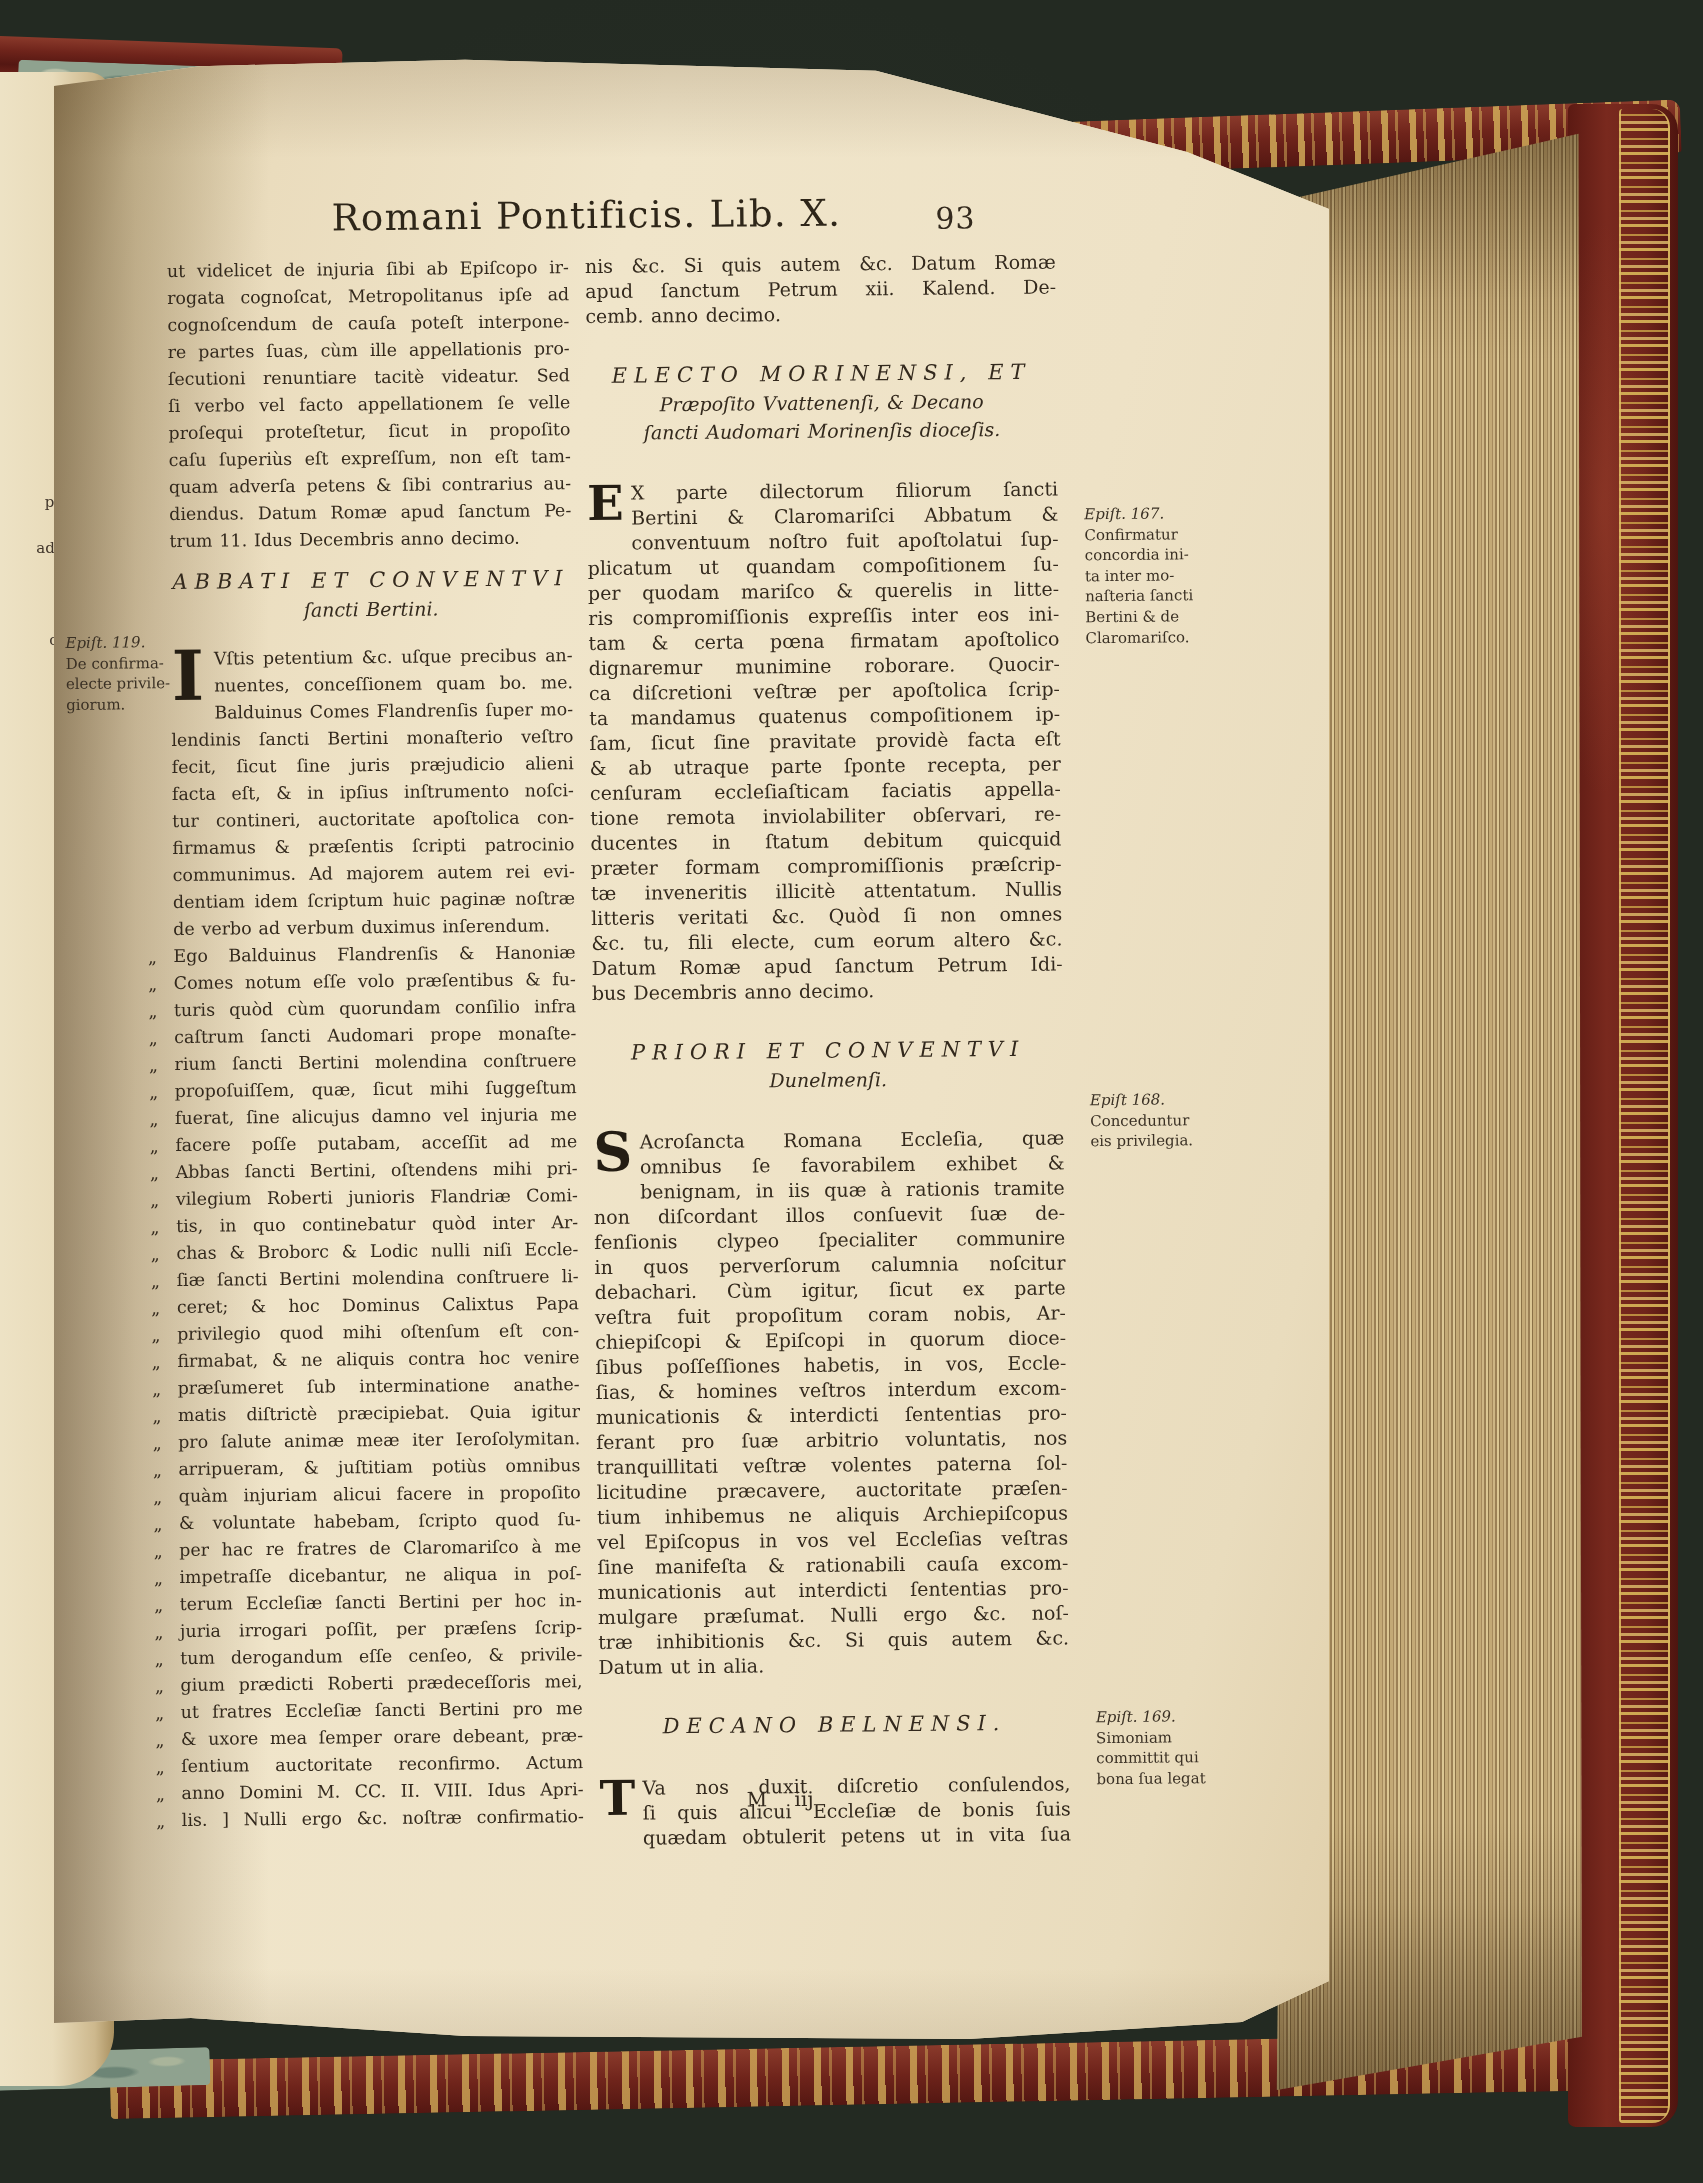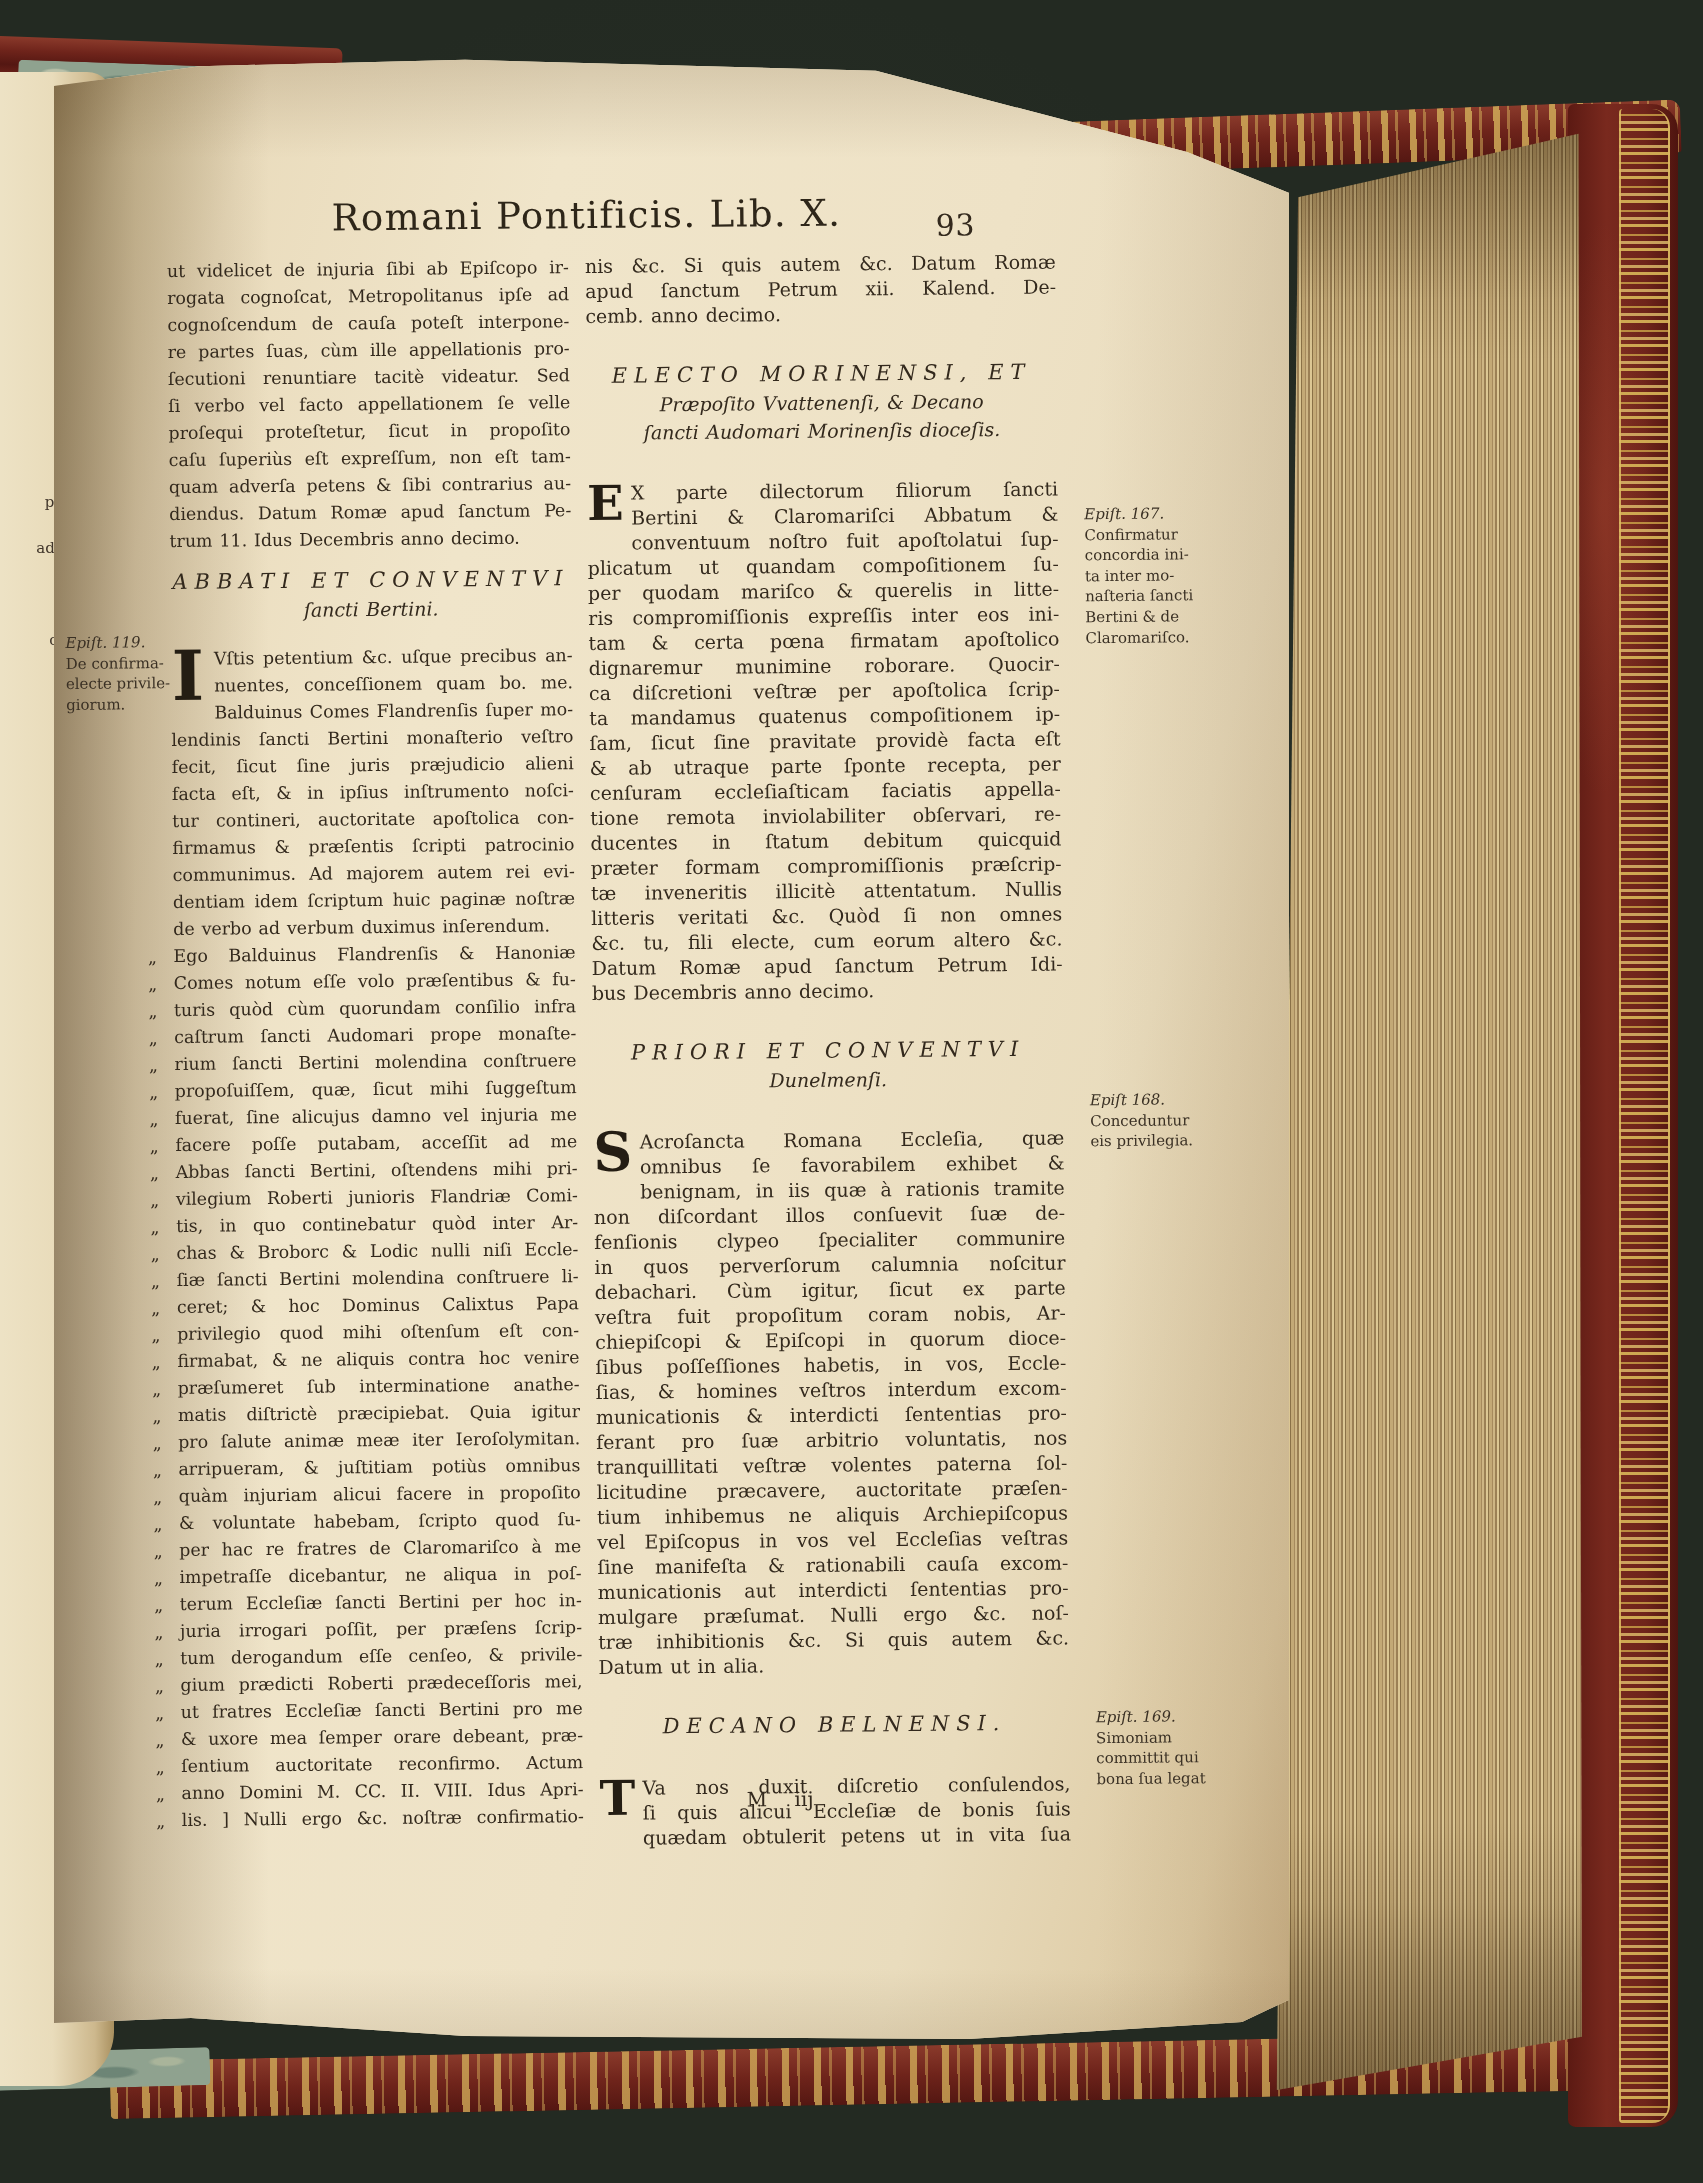--- a/index.html
+++ b/index.html
@@ -71,39 +71,39 @@
       background:
         repeating-linear-gradient(0deg,
           rgba(212,175,85,.95) 0 3.2px, rgba(0,0,0,0) 3.2px 7.3px,
           rgba(226,193,110,.8) 7.3px 9.6px, rgba(0,0,0,0) 9.6px 15px,
           rgba(199,158,70,.85) 15px 17.4px, rgba(0,0,0,0) 17.4px 24px);
       border-left:2.3px solid rgba(220,184,98,.9);
       border-right:2.7px solid rgba(220,184,98,.95);
       border-radius:3.7px 18px 18px 3.7px;}
 
   
-  .page{position:absolute;left:54px;top:58px;width:1235px;height:2038px;
+  .page{position:absolute;left:54px;top:58px;width:1520px;height:2038px;
       clip-path:polygon(0px 28px, 146px 8.2px, 411px 1.8px, 822px 12.8px, 1133px 94px, 1275px 151px,
                         1275px 1923px, 1188px 1964px, 914px 1981px, 411px 1978px, 137px 1960px, 0px 1965px);
       background:
         linear-gradient(105deg,#c7b388 0%,#dfd0ab 5%,#eadcbd 12%,#f0e5ca 30%,#eee2c6 56%,#e9dcbd 76%,#ddcaa3 92%,#cbb186 100%),
         var(--page);}
   .page-shade{position:absolute;inset:0;pointer-events:none;
       background:
         linear-gradient(180deg, rgba(120,95,60,.22), rgba(0,0,0,0) 100px),
         linear-gradient(0deg, rgba(120,95,60,.25), rgba(0,0,0,0) 128px),
         linear-gradient(270deg, rgba(140,110,70,.20), rgba(0,0,0,0) 192px);}
   .gutter-shade{position:absolute;left:0;top:0;width:215px;height:100%;pointer-events:none;
       background:linear-gradient(90deg, rgba(84,62,32,.55) 0%, rgba(110,85,48,.30) 38%, rgba(0,0,0,0) 100%);}
 
   
   .content{position:absolute;inset:0;transform:rotate(-0.55deg);transform-origin:639px 1051px;}
   .header-row{position:absolute;left:66px;top:135px;width:950px;text-align:center;}
   .title{font-size:37px;letter-spacing:1.4px;color:#2e2619;}
-  .folio{position:absolute;left:890px;top:152px;font-size:30px;letter-spacing:0.9px;}
+  .folio{position:absolute;left:890px;top:145px;font-size:30px;letter-spacing:0.9px;}
 
   .col{position:absolute;top:195px;word-spacing:1.4px;}
   .col-left{left:121px;width:402px;font-size:17.4px;line-height:27px;}
   .col-right{left:539px;width:471px;font-size:19px;line-height:25px;}
 
   .ln{text-align:justify;text-align-last:justify;white-space:normal;position:relative;}
   .ln.end{text-align-last:left;}
   .para{position:relative;}
   .q .ln{overflow:visible;}
   .qm{position:absolute;left:-25.6px;top:0.9px;letter-spacing:-0.9px;}

